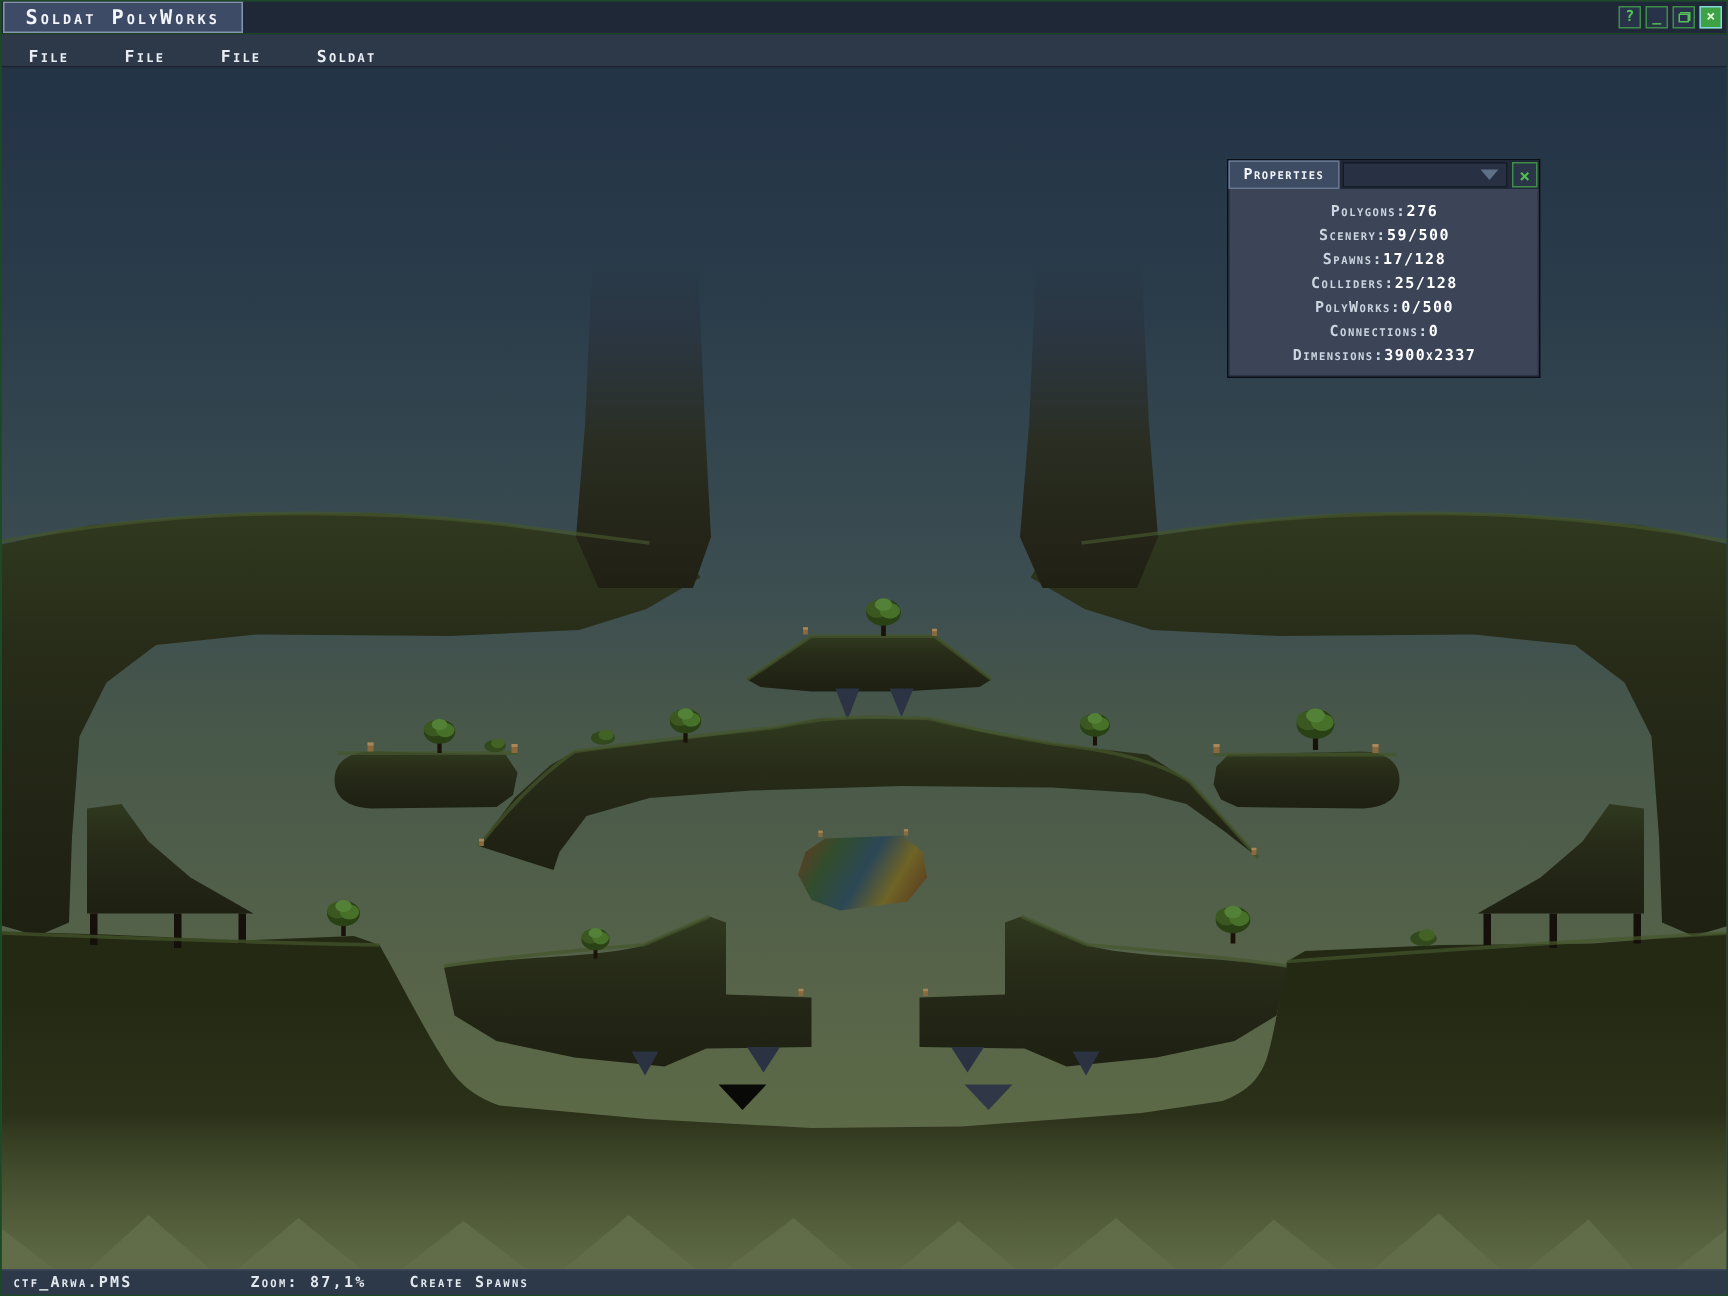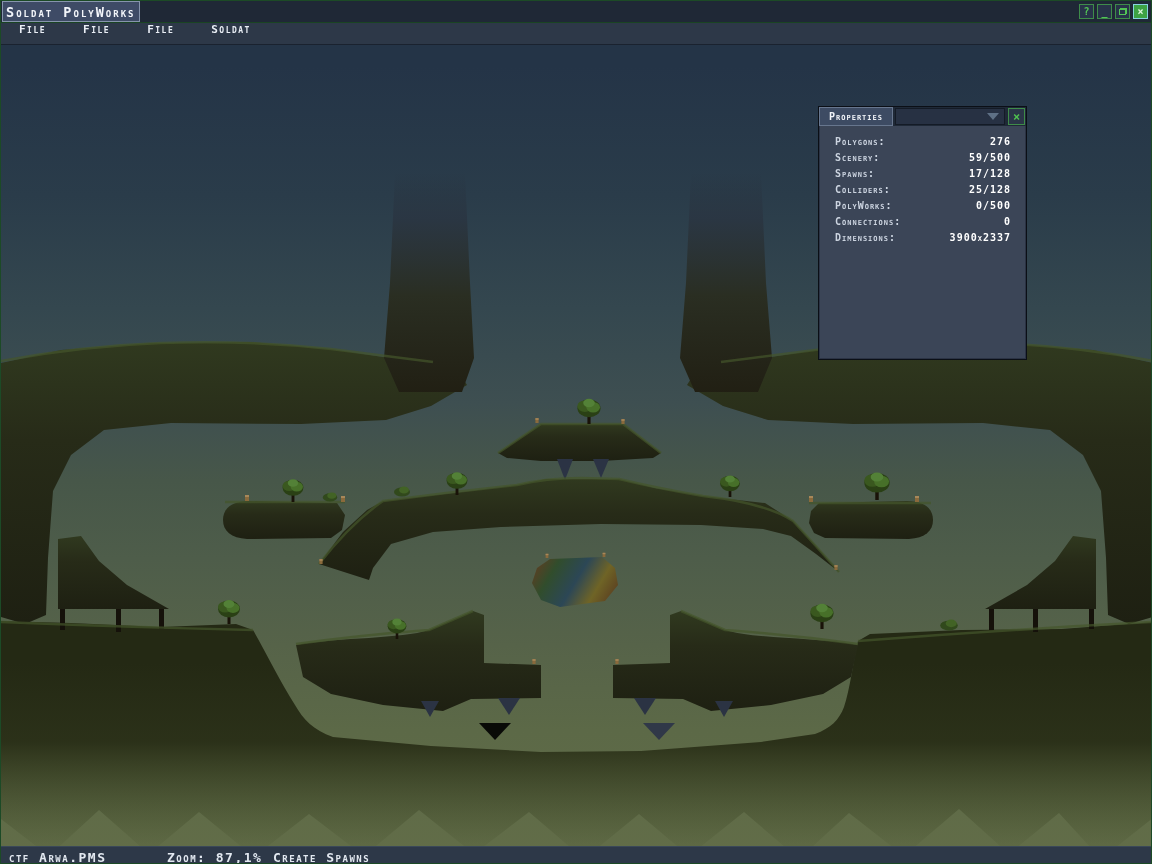--- a/index.html
+++ b/index.html
@@ -6,70 +6,70 @@
   *{box-sizing:border-box;}
   .app{
     position:relative;width:1152px;height:864px;overflow:hidden;
     background:#2d3848;border:1px solid #1c4a26;
     font-family:"DejaVu Sans Mono","Liberation Mono",monospace;
     font-variant-caps:small-caps;color:#e6ebf2;
   }
   
   .titlebar{position:absolute;left:0;top:0;width:100%;height:22px;background:#1f2836;border-bottom:1px solid #1a4423;}
   .titlebox{
-    position:absolute;left:1px;top:0;height:21px;padding:0 3px;line-height:20px;
+    position:absolute;left:1px;top:0;height:21px;padding:0 14px;line-height:20px;
     background:#3e4b66;border:1px solid #8694ac;font-size:13.5px;font-weight:bold;letter-spacing:2px;color:#f2f5fa;
   }
   .winbtns{position:absolute;right:3px;top:3px;display:flex;gap:3px;}
   .winbtn{
     width:15px;height:15px;display:flex;align-items:center;justify-content:center;
     background:#283349;border:1px solid #3e8c4a;color:#52c455;
     font-size:10px;font-weight:bold;line-height:1;cursor:default;
   }
   .winbtn.close{background:#3da244;border-color:#86d4de;color:#dcf6dc;}
   .restore-shape{position:relative;width:8px;height:7px;}
   .restore-shape::before{content:"";position:absolute;right:0;top:0;width:5px;height:4px;border:1px solid #52c455;}
   .restore-shape::after{content:"";position:absolute;left:0;bottom:0;width:5px;height:4px;border:1px solid #52c455;background:#283349;}
   
   .menubar{
     position:absolute;left:0;top:22px;width:100%;height:22px;background:#2d3848;
-    border-bottom:1px solid #1a222f;display:flex;align-items:flex-start;padding-left:18px;gap:37px;
+    border-bottom:1px solid #1a222f;display:flex;align-items:flex-end;padding-left:18px;gap:37px;
   }
   .menu-item{font-size:11px;font-weight:bold;letter-spacing:1.5px;color:#e9eef5;cursor:default;}
   
   .canvas{position:absolute;left:0;top:44px;width:1152px;height:801px;overflow:hidden;}
   .canvas svg{display:block;}
   
   .statusbar{
     position:absolute;left:0;top:845px;width:100%;height:19px;background:#2d3848;
-    border-top:1px solid #3a4858;font-size:13px;font-weight:bold;letter-spacing:1.5px;color:#e2e8f0;text-decoration:underline;
+    border-top:1px solid #3a4858;font-size:10px;font-weight:bold;letter-spacing:1.5px;color:#e2e8f0;text-decoration:underline;
   }
   .statusbar span{position:absolute;top:3px;}
   .st-file{left:8px;} .st-zoom{left:166px;} .st-tool{left:272px;}
   
   .panel{
-    position:absolute;left:817px;top:105px;width:209px;height:254px;
+    position:absolute;left:817px;top:105px;width:209px;height:146px;
     background:#3b4557;border:1px solid #0b0f16;box-shadow:0 0 0 1px #2b3344 inset;
   }
   .panel-header{height:19px;background:#1f2937;display:flex;align-items:stretch;}
   .panel-title{
     padding:0 9px;display:flex;align-items:center;background:#3d4b63;border:1px solid #67768e;
     font-size:10px;font-weight:bold;letter-spacing:1px;color:#f0f3f8;cursor:default;
   }
   .panel-dropdown{
     flex:1;margin:1px 2px;background:#273143;border:1px solid #141b26;
     display:flex;align-items:center;justify-content:flex-end;padding-right:5px;cursor:default;
   }
   .tri-down{width:0;height:0;border-left:6px solid transparent;border-right:6px solid transparent;border-top:7px solid #5e7085;}
   .panel-close{
     width:17px;margin:1px;display:flex;align-items:center;justify-content:center;
     background:#2a3547;border:1px solid #3f8c49;color:#4fc24f;font-size:12px;font-weight:bold;cursor:default;
   }
   .panel-body{padding:10px 15px 0 16px;}
-  .prow{display:flex;justify-content:space-between;height:16px;font-size:10px;font-weight:bold;letter-spacing:1px;}
+  .prow{display:flex;justify-content:center;height:16px;font-size:10px;font-weight:bold;letter-spacing:1px;}
   .prow .lbl{color:#ccd4e0;}
   .prow .val{color:#ffffff;}
 </style>
 </head>
 <body>
 
 <div class="app">
 
   <div class="canvas">
     <svg width="1152" height="864" viewBox="0 44 1152 820">

